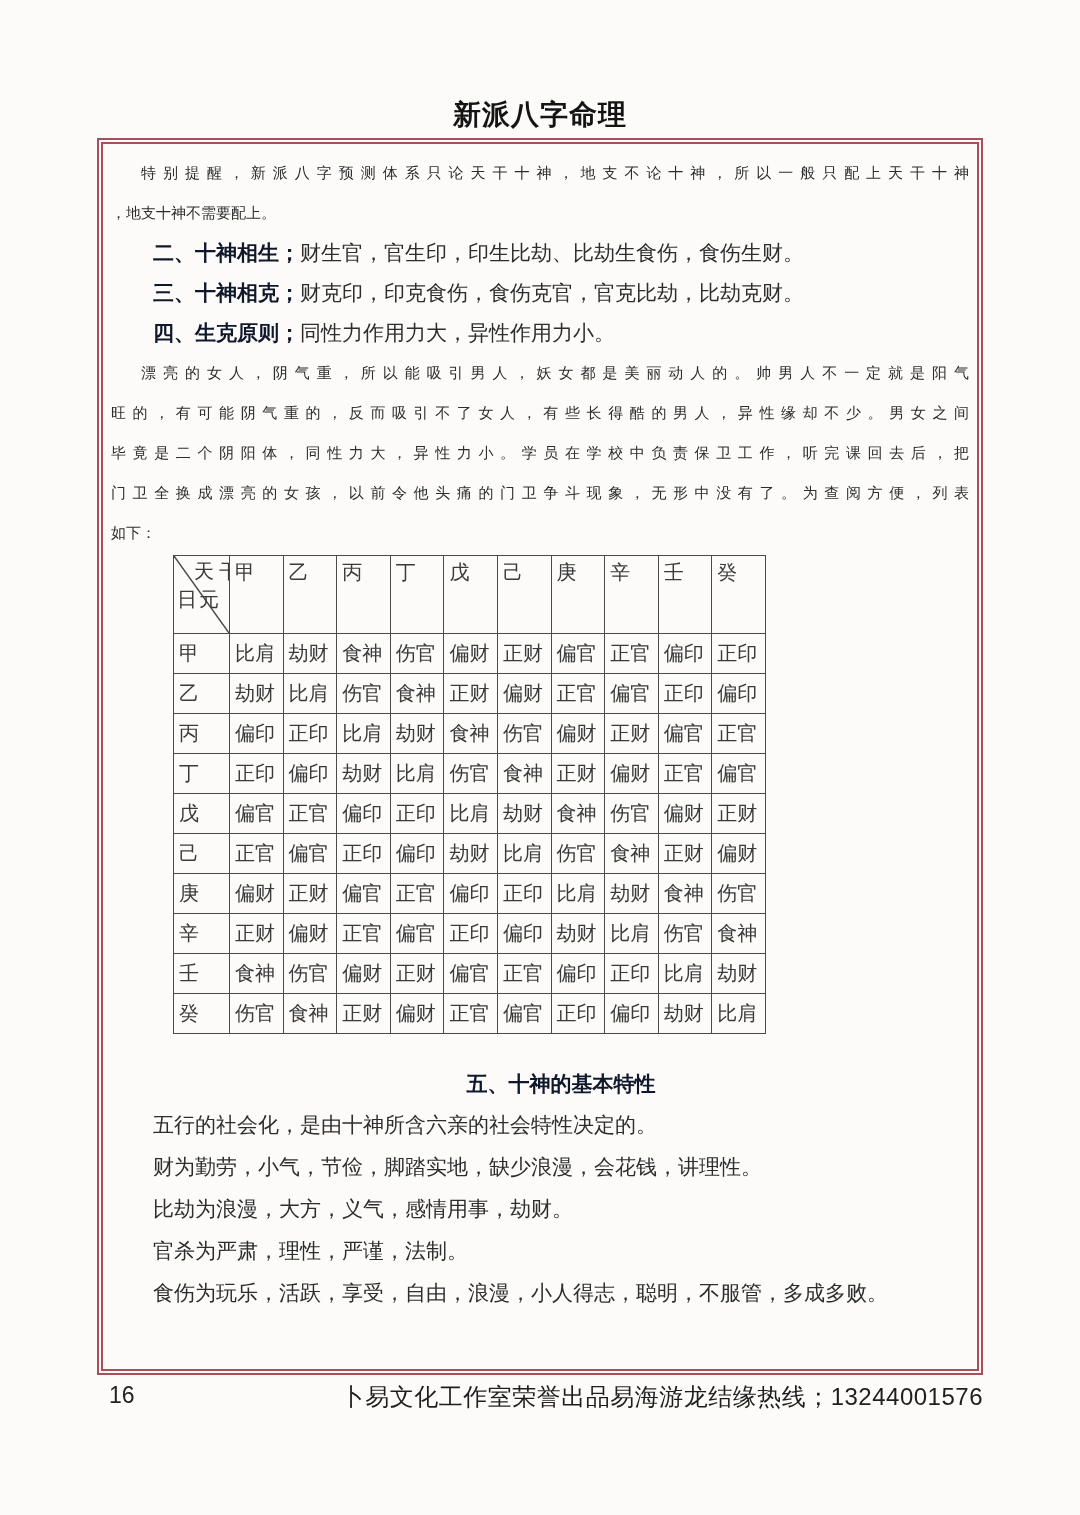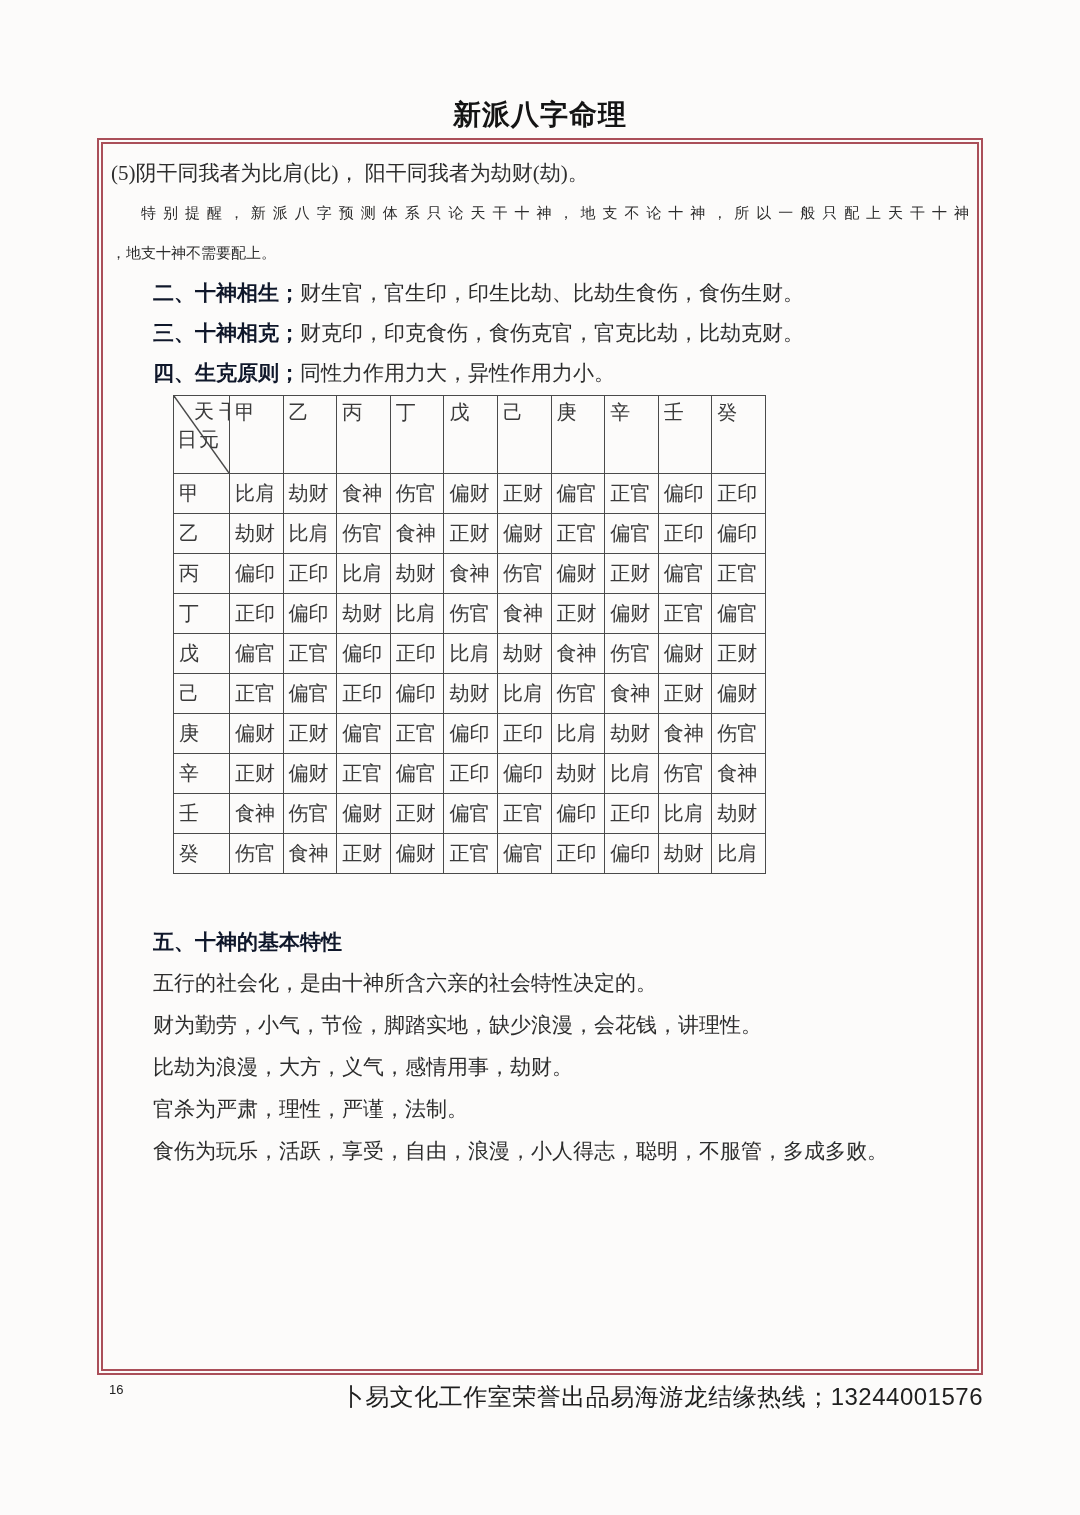--- a/index.html
+++ b/index.html
@@ -77,42 +77,43 @@
   }
   .corner {
     position: relative;
     padding: 0 !important;
   }
   .corner svg { position: absolute; left: 0; top: 0; width: 100%; height: 100%; }
   .corner-top  { position: absolute; top: 2px;  left: 20px; letter-spacing: 5px; }
   .corner-bottom { position: absolute; top: 30px; left: 3px; letter-spacing: 2px; }
 
   .heading5 {
-    margin-top: 48px;
+    margin-top: 30px;
     padding-left: 42px;
     font-size: 21px;
     line-height: 40px;
+    text-align: center;
   }
   .traits .trait-line {
     font-size: 21px;
     line-height: 42px;
     padding-left: 42px;
     white-space: nowrap;
   }
 
   .footer {
     position: relative;
     margin: 6px 97px 0 97px;
     height: 44px;
   }
   .pagenum {
     position: absolute;
     left: 12px;
     top: 1px;
-    font-size: 13px;
+    font-size: 23px;
     color: #222;
     font-family: "Liberation Sans", "DejaVu Sans", sans-serif;
   }
   .foot-text {
     display: block;
     text-align: right;
     font-size: 24px;
     color: #1e1e1e;
     font-family: "Liberation Sans", "DejaVu Sans", sans-serif;
     letter-spacing: 0.5px;
@@ -120,39 +121,45 @@
 </style>
 </head>
 <body>
 
 <div class="page">
 
   <h1 class="title">新派八字命理</h1>
 
   <div class="content-box">
 
-    <div class="bodytext">(5)阴干同我者为比肩(比)， 阳干同我者为劫财(劫)。</div>
 
     <div class="para-group">
       <div class="line indent">特别提醒，新派八字预测体系只论天干十神，地支不论十神，所以一般只配上天干十神</div>
       <div class="line">，地支十神不需要配上。</div>
     </div>
 
     <div class="section-line">
       <span class="red">二、十神相生；</span><span>财生官，官生印，印生比劫、比劫生食伤，食伤生财。</span>
     </div>
 
     <div class="section-line">
       <span class="red">三、十神相克；</span><span>财克印，印克食伤，食伤克官，官克比劫，比劫克财。</span>
     </div>
 
     <div class="section-line">
       <span class="red">四、生克原则；</span><span>同性力作用力大，异性作用力小。</span>
     </div>
 
+    <div class="para-group">
+      <div class="line indent">漂亮的女人，阴气重，所以能吸引男人，妖女都是美丽动人的。帅男人不一定就是阳气</div>
+      <div class="line">旺的，有可能阴气重的，反而吸引不了女人，有些长得酷的男人，异性缘却不少。男女之间</div>
+      <div class="line">毕竟是二个阴阳体，同性力大，异性力小。学员在学校中负责保卫工作，听完课回去后，把</div>
+      <div class="line">门卫全换成漂亮的女孩，以前令他头痛的门卫争斗现象，无形中没有了。为查阅方便，列表</div>
+      <div class="line">如下：</div>
+    </div>
 
     <table class="tengods">
       <colgroup>
         <col style="width:56px">
       </colgroup>
       <thead>
         <tr id="thead-row">
           <th class="corner">
             <svg viewBox="0 0 56 78" preserveAspectRatio="none">
               <line x1="0" y1="0" x2="56" y2="78" stroke="#4a4a4a" stroke-width="1.5"></line>

